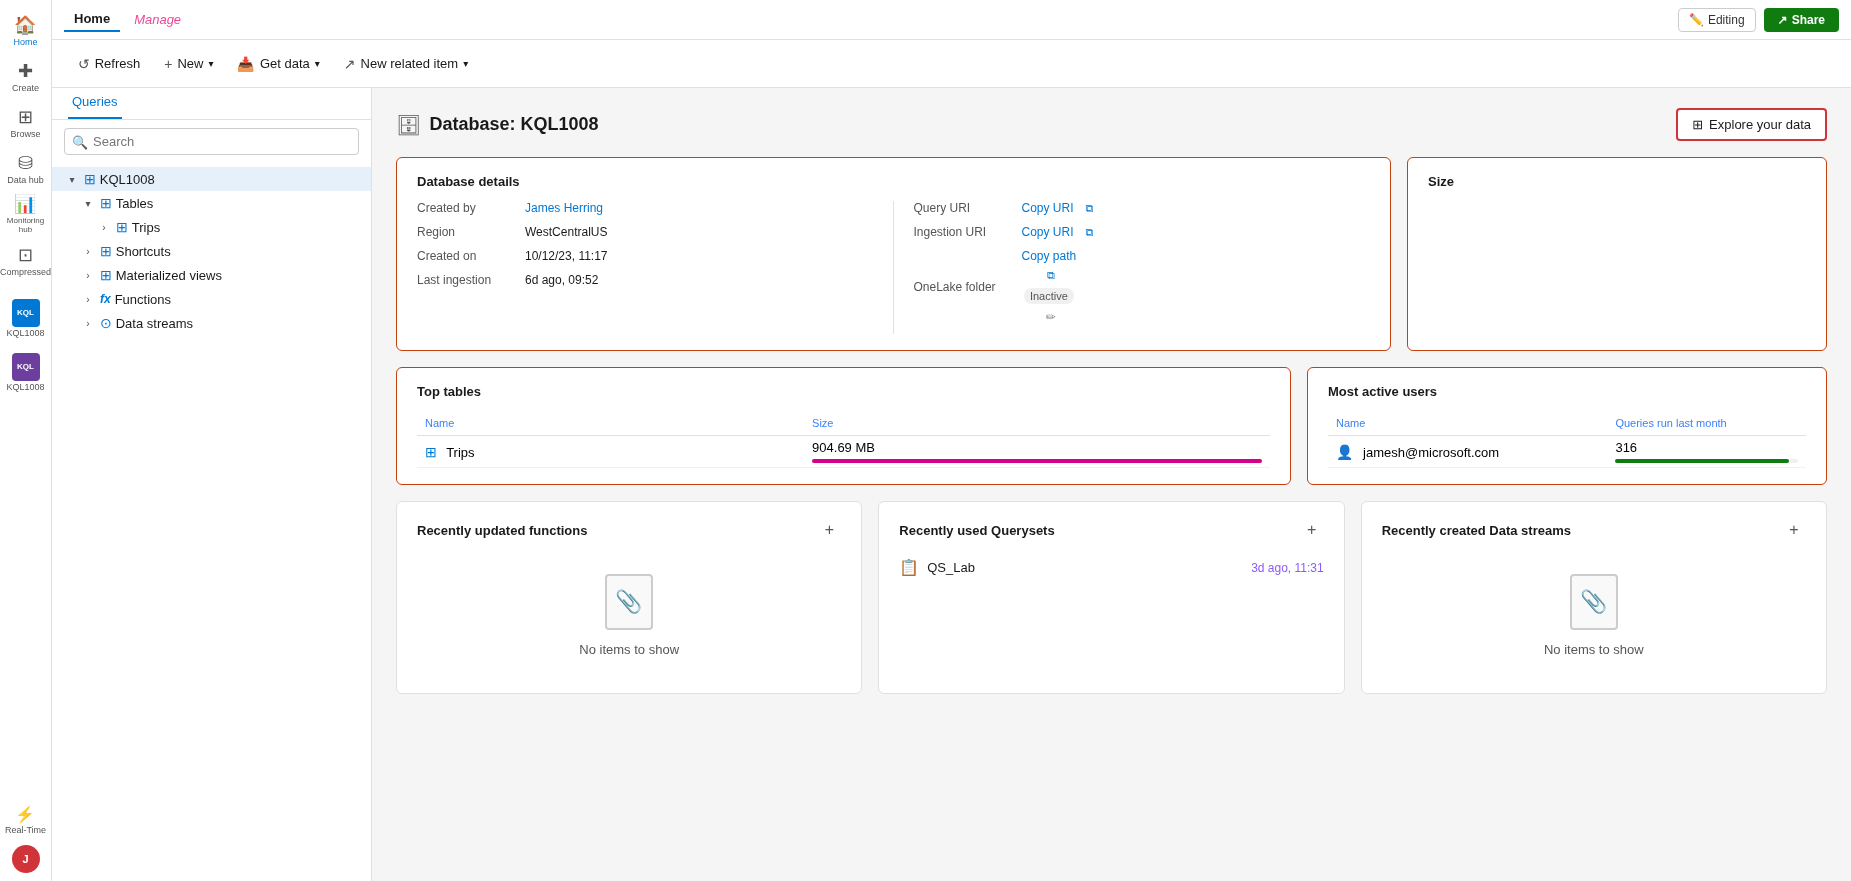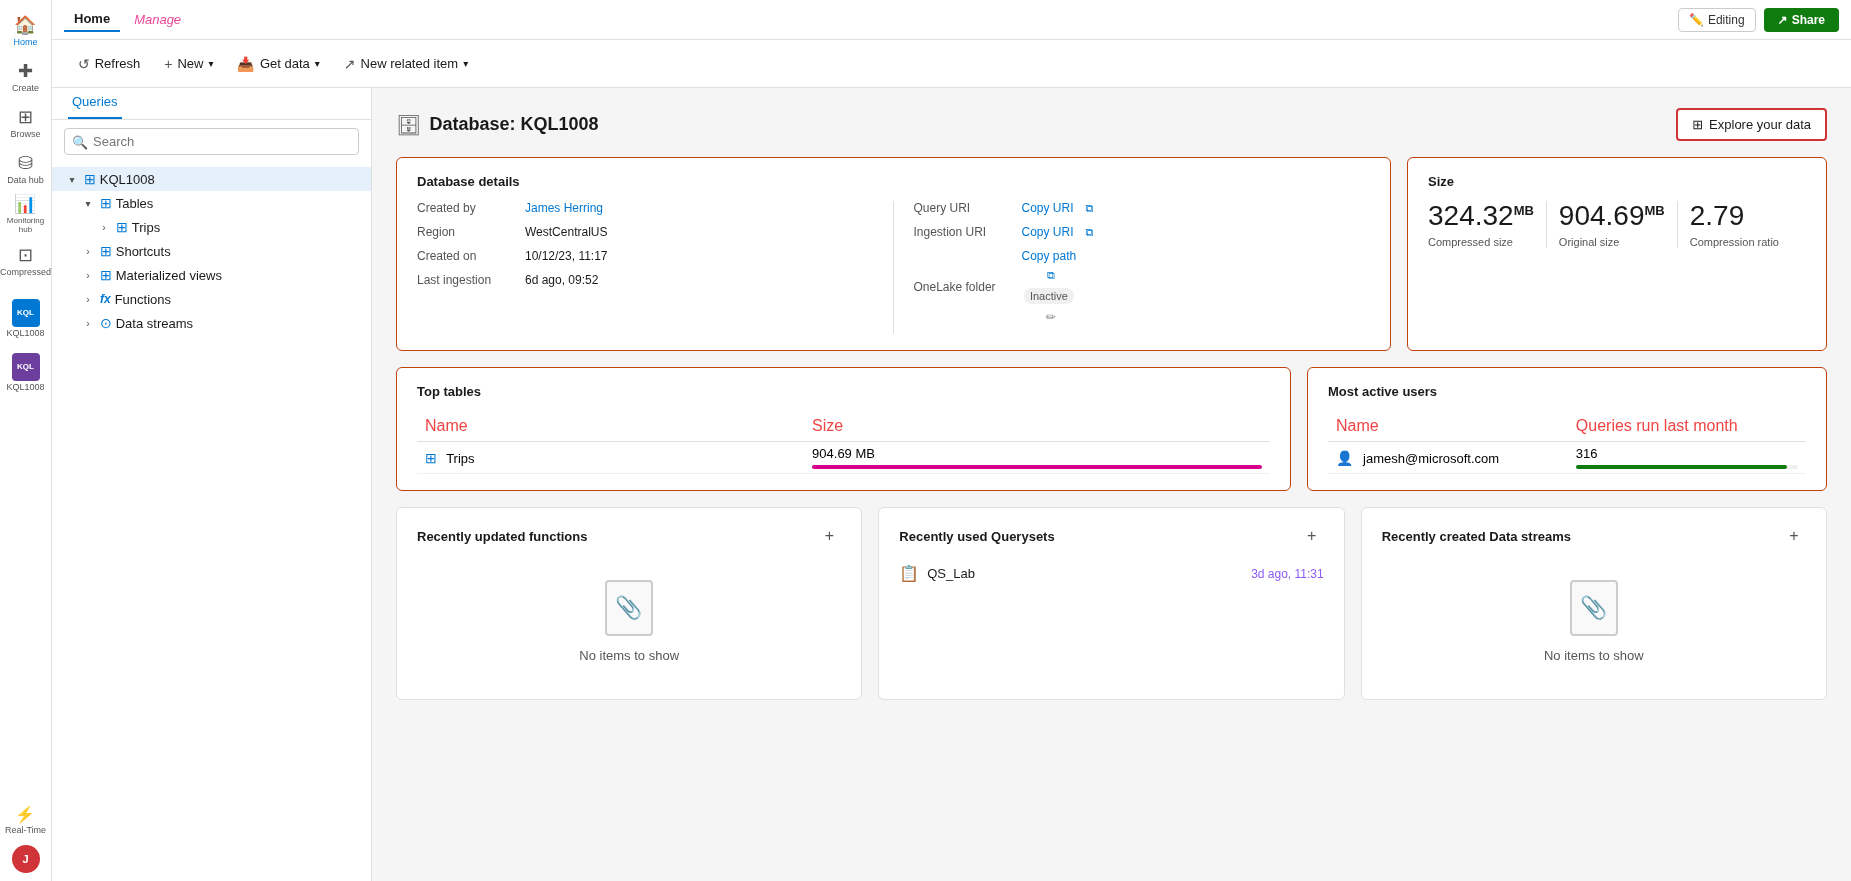--- a/index.html
+++ b/index.html
@@ -267,21 +267,21 @@
     .size-value { font-size: 28px; font-weight: 300; color: #1a1a1a; line-height: 1.1; }
     .size-value sup { font-size: 13px; font-weight: 600; }
     .size-label { font-size: 11px; color: #555; margin-top: 4px; }
 
     
     .tables-card { flex: 1; }
     .active-users-card { width: 520px; flex-shrink: 0; }
 
     .data-table { width: 100%; border-collapse: collapse; }
     .data-table th {
-      text-align: left; font-size: 16px; color: #ef4444; font-weight: 500;
+      text-align: left; font-size: 11px; color: #3b82f6; font-weight: 500;
       padding: 6px 8px; border-bottom: 1px solid #e0e0e0;
     }
     .data-table td {
       padding: 4px 8px; font-size: 13px; border-bottom: 1px solid #f0f0f0;
     }
     .data-table .table-icon { color: #0078d4; font-size: 14px; margin-right: 6px; }
 
     .bar-container { position: relative; height: 4px; background: #f0f0f0; border-radius: 2px; margin-top: 4px; width: 100%; }
     .bar-fill { height: 4px; border-radius: 2px; }
     .bar-pink { background: #d6008c; }
@@ -525,40 +525,20 @@
                   <span class="inactive-badge">Inactive</span>
                   <span class="edit-icon">✏</span>
                 </div>
               </div>
             </div>
           </div>
         </div>
 
         <div class="card card-size">
           <div class="card-title">Size</div>
-          <div class="size-card-content">
-            <div class="size-metric">
-              <div class="size-value">
-                <span>324.32</span><sup>MB</sup>
-              </div>
-              <div class="size-label">Compressed size</div>
-            </div>
-            <div class="size-metric">
-              <div class="size-value">
-                <span>904.69</span><sup>MB</sup>
-              </div>
-              <div class="size-label">Original size</div>
-            </div>
-            <div class="size-metric">
-              <div class="size-value">
-                <span>2.79</span>
-              </div>
-              <div class="size-label">Compression ratio</div>
-            </div>
-          </div>
         </div>
       </div>
 
       <div class="cards-row">
 
         <div class="card tables-card">
           <div class="card-title">Top tables</div>
           <table class="data-table">
             <thead>
               <tr>

